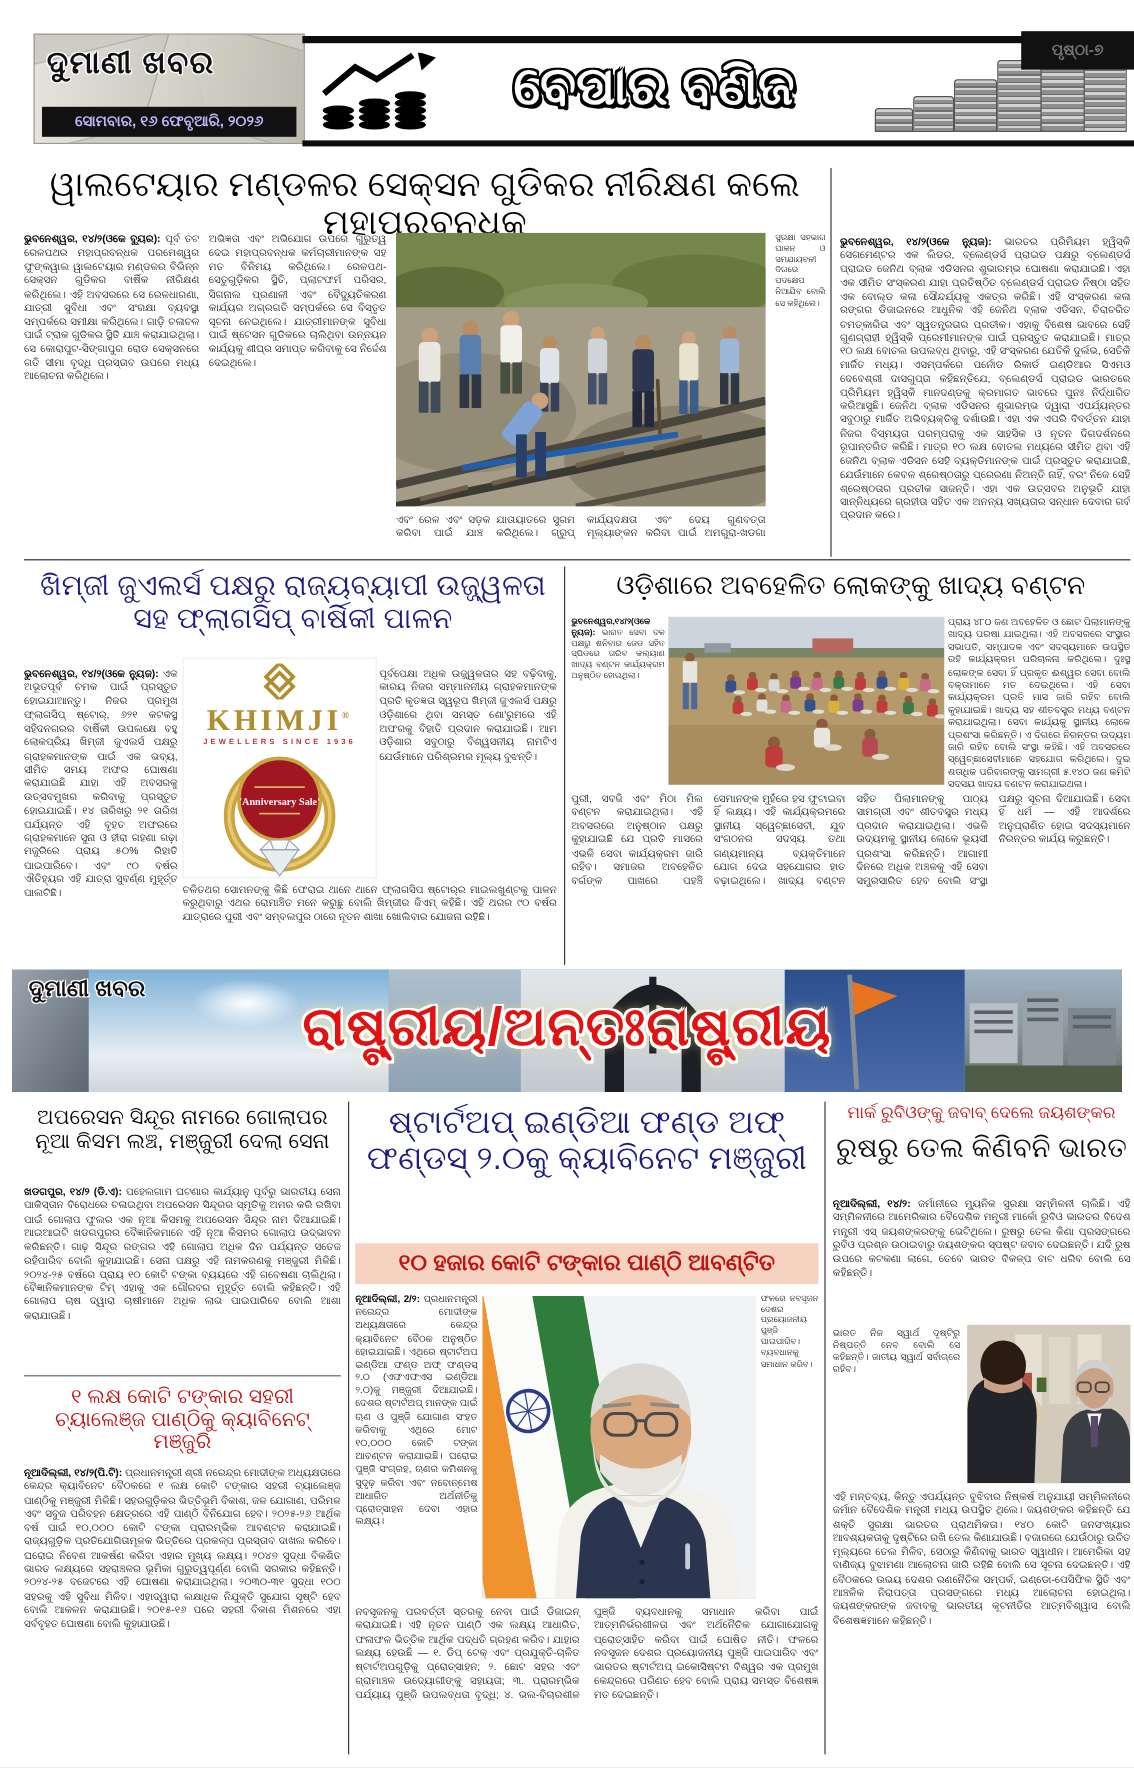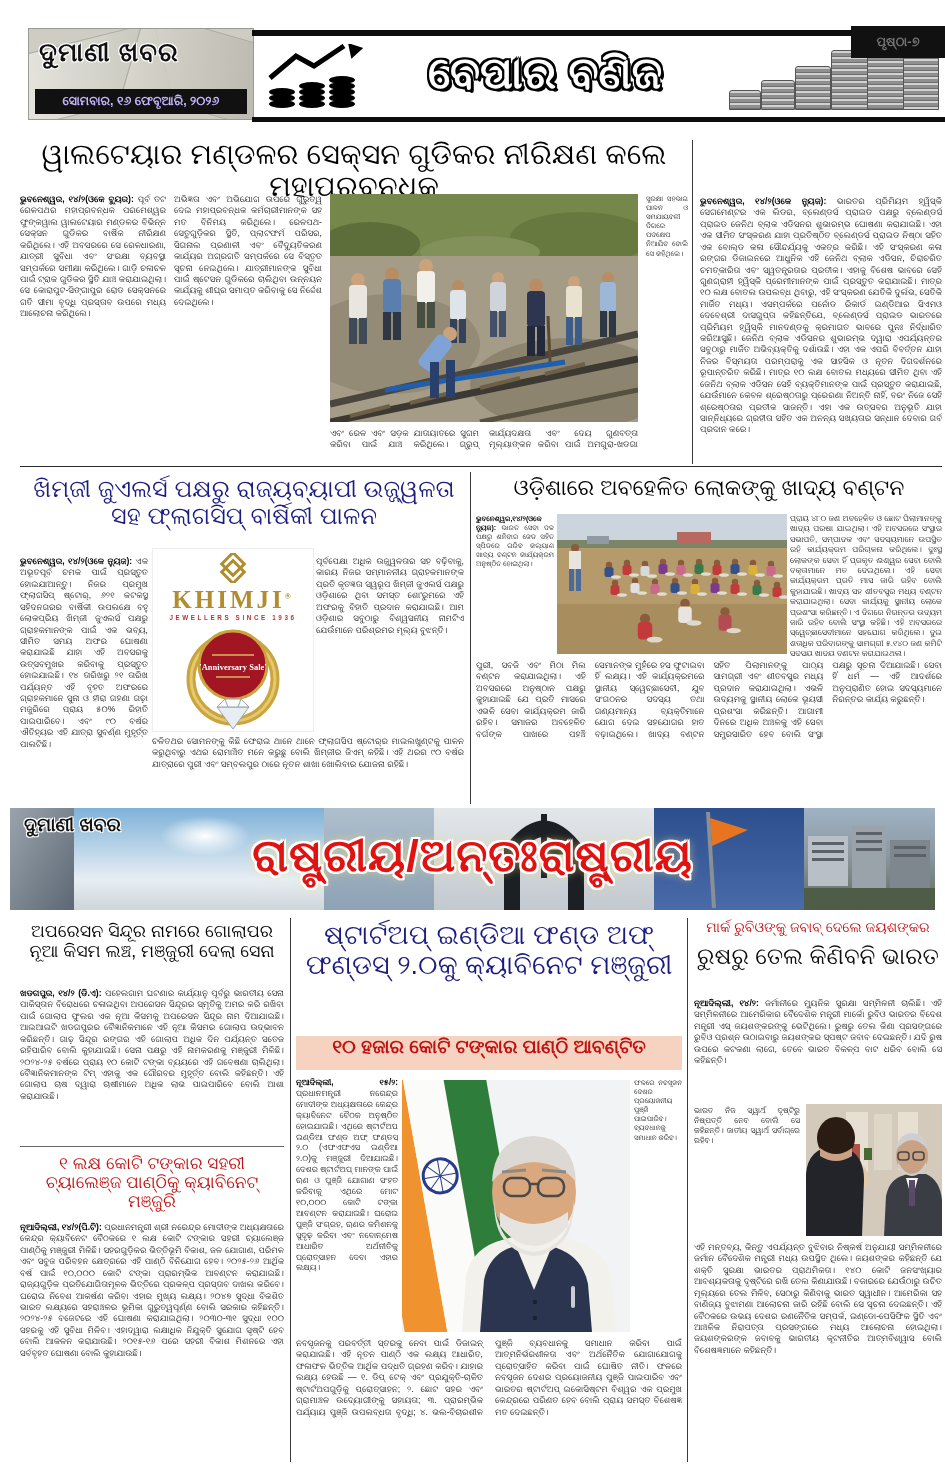--- a/index.html
+++ b/index.html
@@ -25,21 +25,21 @@
   #banner-strip{left:252px;top:30px;width:693px;height:92px;}
   #banner-strip .topline{position:absolute;left:0;top:0;right:0;height:6px;background:#0d0d0d;}
   #banner-strip .botline{position:absolute;left:0;bottom:0;right:0;height:5px;background:#0d0d0d;}
   #section-title{position:absolute;left:128px;top:14px;width:330px;text-align:center;font-size:44px;font-weight:bold;color:#fff;line-height:1.3;white-space:nowrap;
     text-shadow:2px 0 0 #000,-2px 0 0 #000,0 2px 0 #000,0 -2px 0 #000,2px 2px 0 #000,-2px -2px 0 #000,2px -2px 0 #000,-2px 2px 0 #000,3px 3px 0 #000;}
   #page-tab{position:absolute;right:0;top:-4px;width:94px;height:32px;background:#111;color:#737373;
     font-size:13px;font-weight:bold;display:flex;align-items:center;justify-content:center;}
   .coin-stack{position:absolute;bottom:7px;background:repeating-linear-gradient(#d2d2d2 0 2px,#8f8f8f 2px 5px,#6f6f6f 5px 6px);border:1px solid #555;border-radius:3px 3px 0 0;}
   
   .red{color:#c11212;} .navy{color:#1b1b80;}
-  #pink-strip{background:#f6d3c0;display:flex;align-items:flex-start;justify-content:center;}
+  #pink-strip{background:#f6d3c0;display:flex;align-items:center;justify-content:center;}
   
   #khimji-ad{left:152px;top:548px;width:160px;height:182px;background:#fff;border:1px solid #eee;text-align:center;overflow:hidden;}
   #khimji-brand{font-family:"Liberation Serif","DejaVu Serif",serif;font-size:25px;font-weight:bold;color:#b08d2f;letter-spacing:3px;line-height:1;}
   #khimji-tagline{font-size:6.3px;color:#c03030;letter-spacing:2.6px;font-weight:bold;margin-top:2px;}
   
   #nat-banner{left:10px;top:808px;width:925px;height:102px;overflow:hidden;background:#7fa8c9;}
   #nat-banner .seg{position:absolute;top:0;bottom:0;}
   #nat-title{position:absolute;left:0;right:0;top:22px;text-align:center;font-size:45px;font-weight:bold;color:#e01212;letter-spacing:1px;
     text-shadow:2px 0 0 #fff,-2px 0 0 #fff,0 2px 0 #fff,0 -2px 0 #fff,2px 2px 0 #fff,-2px -2px 0 #fff,2px -2px 0 #fff,-2px 2px 0 #fff,0 0 10px #ffe27a;}
   #nat-logo{position:absolute;left:14px;top:6px;font-size:19px;font-weight:bold;color:#111;
@@ -349,21 +349,21 @@
     <span>ପ୍ରଧାନମନ୍ତ୍ରୀ ଶ୍ରୀ ନରେନ୍ଦ୍ର ମୋଦୀଙ୍କ ଅଧ୍ୟକ୍ଷତାରେ କେନ୍ଦ୍ର କ୍ୟାବିନେଟ ବୈଠକରେ ୧ ଲକ୍ଷ କୋଟି ଟଙ୍କାର ସହରୀ ଚ୍ୟାଲେଞ୍ଜ ପାଣ୍ଠିକୁ ମଞ୍ଜୁରୀ ମିଳିଛି। ସହରଗୁଡ଼ିକର ଭିତ୍ତିଭୂମି ବିକାଶ, ଜଳ ଯୋଗାଣ, ପରିମଳ ଏବଂ ସବୁଜ ପରିବହନ କ୍ଷେତ୍ରରେ ଏହି ପାଣ୍ଠି ବିନିଯୋଗ ହେବ। ୨୦୨୫-୨୬ ଆର୍ଥିକ ବର୍ଷ ପାଇଁ ୧୦,୦୦୦ କୋଟି ଟଙ୍କା ପ୍ରାରମ୍ଭିକ ଆବଣ୍ଟନ କରାଯାଇଛି। ରାଜ୍ୟଗୁଡ଼ିକ ପ୍ରତିଯୋଗିତାମୂଳକ ଭିତ୍ତିରେ ପ୍ରକଳ୍ପ ପ୍ରସ୍ତାବ ଦାଖଲ କରିବେ। ଘରୋଇ ନିବେଶ ଆକର୍ଷଣ କରିବା ଏହାର ମୁଖ୍ୟ ଲକ୍ଷ୍ୟ। ୨୦୪୭ ସୁଦ୍ଧା ବିକଶିତ ଭାରତ ଲକ୍ଷ୍ୟରେ ସହରାଞ୍ଚଳର ଭୂମିକା ଗୁରୁତ୍ୱପୂର୍ଣ୍ଣ ବୋଲି ସରକାର କହିଛନ୍ତି। ୨୦୨୪-୨୫ ବଜେଟରେ ଏହି ଘୋଷଣା କରାଯାଇଥିଲା। ୨୦୩୦-୩୧ ସୁଦ୍ଧା ୧୦୦ ସହରକୁ ଏହି ସୁବିଧା ମିଳିବ। ଏହାଦ୍ୱାରା ଲକ୍ଷାଧିକ ନିଯୁକ୍ତି ସୁଯୋଗ ସୃଷ୍ଟି ହେବ ବୋଲି ଆକଳନ କରାଯାଉଛି। ୨୦୧୫-୧୬ ପରେ ସହରୀ ବିକାଶ ମିଶନରେ ଏହା ସର୍ବବୃହତ ଘୋଷଣା ବୋଲି କୁହାଯାଉଛି।</span>
   </div>
 
   <div class="abs vrule" style="left:290px;top:918px;height:544px;"></div>
 
   <div class="abs hl navy" style="left:296px;top:920px;width:386px;font-size:27px;">ଷ୍ଟାର୍ଟଅପ୍ ଇଣ୍ଡିଆ ଫଣ୍ଡ ଅଫ୍ ଫଣ୍ଡସ୍ ୨.୦କୁ କ୍ୟାବିନେଟ ମଞ୍ଜୁରୀ</div>
   <div class="abs" id="pink-strip" style="left:296px;top:1036px;width:386px;height:34px;">
     <span class="red" style="font-size:19px;font-weight:bold;">୧୦ ହଜାର କୋଟି ଟଙ୍କାର ପାଣ୍ଠି ଆବଣ୍ଟିତ</span>
   </div>
   <div class="abs body-text" style="left:296px;top:1078px;width:102px;height:254px;font-size:8.2px;">
-    <b>ନୂଆଦିଲ୍ଲୀ, ୧୫/୨:</b>
+    <b>ନୂଆଦିଲ୍ଲୀ, 2/୨:</b>
     <span>ପ୍ରଧାନମନ୍ତ୍ରୀ ନରେନ୍ଦ୍ର ମୋଦୀଙ୍କ ଅଧ୍ୟକ୍ଷତାରେ କେନ୍ଦ୍ର କ୍ୟାବିନେଟ ବୈଠକ ଅନୁଷ୍ଠିତ ହୋଇଯାଇଛି। ଏଥିରେ ଷ୍ଟାର୍ଟଅପ ଇଣ୍ଡିଆ ଫଣ୍ଡ ଅଫ୍ ଫଣ୍ଡସ୍ ୨.୦ (ଏଫଏଫଏସ ଇଣ୍ଡିଆ ୨.୦)କୁ ମଞ୍ଜୁରୀ ଦିଆଯାଇଛି। ଦେଶର ଷ୍ଟାର୍ଟଅପ୍ ମାନଙ୍କ ପାଇଁ ଋଣ ଓ ପୁଞ୍ଜି ଯୋଗାଣ ସଂହତ କରିବାକୁ ଏଥିରେ ମୋଟ ୧୦,୦୦୦ କୋଟି ଟଙ୍କା ଆବଣ୍ଟନ କରାଯାଇଛି। ଘରୋଇ ପୁଞ୍ଜି ସଂଗ୍ରହ, ଋଣର କମିଶନକୁ ସୁଦୃଢ଼ କରିବା ଏବଂ ନବୋନ୍ମେଷ ଆଧାରିତ ଅର୍ଥନୀତିକୁ ପ୍ରୋତ୍ସାହନ ଦେବା ଏହାର ଲକ୍ଷ୍ୟ।</span>
   </div>
 
   <div class="abs photo" style="left:402px;top:1080px;width:228px;height:252px;">
     <svg width="228" height="252" viewBox="0 0 228 252">
       <rect width="228" height="252" fill="#f2f3f5"></rect>
       <g transform="rotate(-10 40 60)">
         <rect x="-30" y="-20" width="42" height="300" fill="#f0932f"></rect>
         <rect x="12" y="-20" width="40" height="300" fill="#fbfbf9"></rect>
         <rect x="52" y="-20" width="42" height="300" fill="#2f7d3b"></rect>

